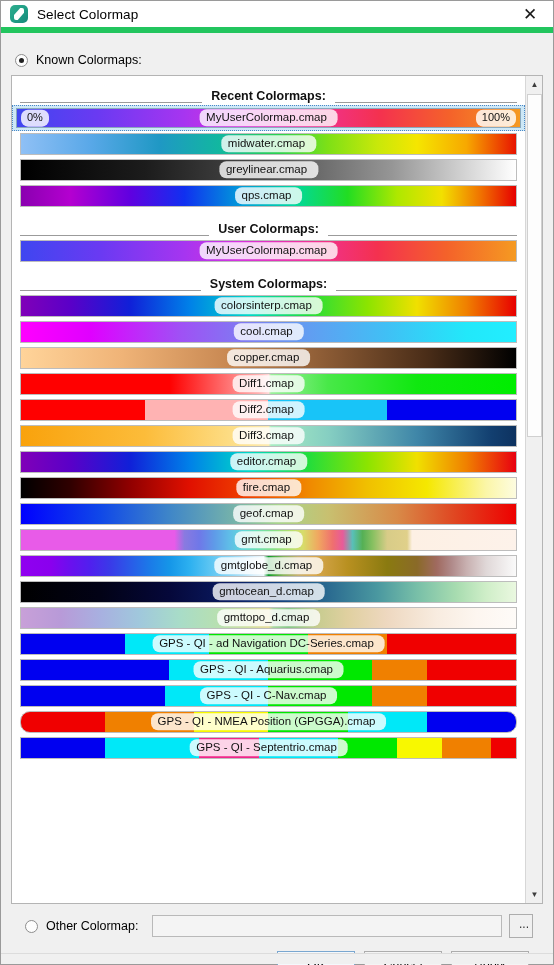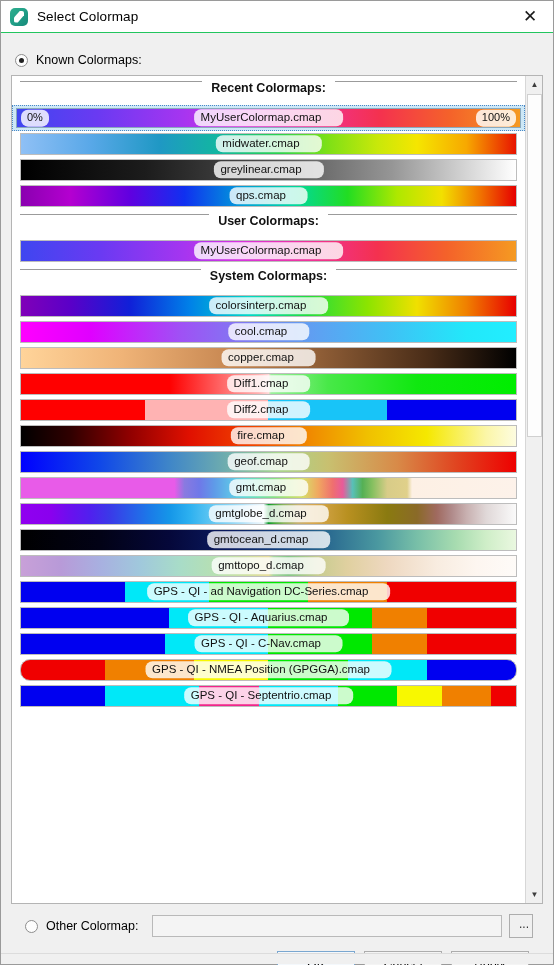--- a/index.html
+++ b/index.html
@@ -13,21 +13,21 @@
     position:absolute;inset:0;
     background:#f0f0f0;
     border:1px solid #9a9a9a;
     box-sizing:border-box;
     display:flex;flex-direction:column;
   }
   
   .titlebar{
     height:32px;flex:0 0 32px;background:#ffffff;
     display:flex;align-items:center;
-    border-bottom:1px solid #22c55e;
+    border-bottom:6px solid #22c55e;
     box-sizing:border-box;
   }
   .app-icon{
     width:18px;height:18px;margin-left:9px;margin-right:9px;
     border-radius:5px;
     background:linear-gradient(135deg,#2fae8e 0%,#1f9d86 55%,#18897a 100%);
     position:relative;flex:0 0 auto;
   }
   .app-icon::after{
     content:"";position:absolute;left:4px;top:3px;
@@ -80,21 +80,21 @@
     display:flex;align-items:center;justify-content:center;
     color:#3c3c3c;font-size:8px;line-height:1;
   }
   .scroll-arrow.bottom{position:absolute;bottom:0;left:0;}
   .scroll-thumb{
     position:absolute;left:1px;width:15px;top:18px;height:343px;
     background:#fdfdfd;border:1px solid #d0d0d0;box-sizing:border-box;
   }
   
   .section-hd{
-    display:flex;align-items:flex-start;
+    display:flex;align-items:flex-end;
     height:22px;margin:5px 8px 2px 8px;
     font-size:12.5px;font-weight:bold;color:#111;
   }
   .section-hd .rule{flex:1 1 auto;height:1px;background:#9b9b9b;}
   .section-hd .txt{padding:0 9px;white-space:nowrap;}
   
   .cm-row{
     position:relative;height:26px;
     display:flex;align-items:center;
     padding:0 8px;box-sizing:border-box;
@@ -107,21 +107,21 @@
   }
   .cm-bar{
     position:relative;flex:1 1 auto;height:22px;
     border:1px solid #bdbdbd;box-sizing:border-box;
   }
   .cm-row.selected .cm-bar{height:20px;border:1px solid #8aa9bd;}
   .cm-name{
     position:absolute;left:50%;top:50%;transform:translate(-50%,-50%);
     background:rgba(255,255,255,.80);
     border-radius:7px;
-    padding:1px 22px 2px 7px;
+    padding:1px 11px 2px 7px;
     font-size:11.5px;color:#111;white-space:nowrap;
     line-height:1.25;
   }
   .cm-pct{
     position:absolute;top:50%;transform:translateY(-50%);
     background:rgba(255,255,255,.82);
     border-radius:7px;padding:1px 6px 2px 6px;
     font-size:11px;color:#111;line-height:1.25;
   }
   .cm-pct.left{left:4px;}
@@ -239,20 +239,30 @@
             </div>
           </div>
           <div class="cm-row">
             <div class="cm-bar" style="background: linear-gradient(to right, rgb(255, 0, 0) 0%, rgb(255, 0, 0) 30%, rgb(255, 176, 176) 48%, rgb(255, 214, 214) 50%, rgb(156, 240, 156) 50.5%, rgb(72, 232, 72) 62%, rgb(16, 232, 16) 80%, rgb(0, 238, 0) 100%);">
               <span class="cm-name">Diff1.cmap</span>
             </div>
           </div>
           <div class="cm-row">
             <div class="cm-bar" style="background: linear-gradient(to right, rgb(255, 0, 0) 0%, rgb(255, 0, 0) 25%, rgb(255, 179, 179) 25%, rgb(255, 179, 179) 50%, rgb(24, 196, 248) 50%, rgb(24, 196, 248) 74%, rgb(0, 0, 240) 74%, rgb(0, 0, 240) 100%);">
               <span class="cm-name">Diff2.cmap</span>
+            </div>
+          </div>
+          <div class="cm-row">
+            <div class="cm-bar" style="background: linear-gradient(to right, rgb(249, 162, 12) 0%, rgb(252, 188, 58) 25%, rgb(253, 224, 140) 44%, rgb(253, 234, 176) 50%, rgb(168, 236, 194) 50.5%, rgb(134, 207, 194) 62%, rgb(63, 134, 168) 80%, rgb(18, 63, 112) 95%, rgb(13, 50, 96) 100%);">
+              <span class="cm-name">Diff3.cmap</span>
+            </div>
+          </div>
+          <div class="cm-row">
+            <div class="cm-bar" style="background: linear-gradient(to right, rgb(128, 0, 184) 0%, rgb(90, 0, 200) 10%, rgb(16, 32, 216) 22%, rgb(0, 128, 232) 34%, rgb(0, 216, 200) 46%, rgb(34, 221, 60) 58%, rgb(140, 228, 0) 70%, rgb(240, 224, 0) 80%, rgb(240, 128, 0) 90%, rgb(232, 0, 16) 100%);">
+              <span class="cm-name">editor.cmap</span>
             </div>
           </div>
           <div class="cm-row">
             <div class="cm-bar" style="background: linear-gradient(to right, rgb(0, 0, 0) 0%, rgb(48, 0, 0) 10%, rgb(144, 0, 0) 22%, rgb(224, 16, 0) 34%, rgb(240, 64, 0) 46%, rgb(240, 136, 0) 58%, rgb(240, 192, 0) 70%, rgb(245, 232, 0) 82%, rgb(251, 246, 168) 94%, rgb(253, 252, 224) 100%);">
               <span class="cm-name">fire.cmap</span>
             </div>
           </div>
           <div class="cm-row">
             <div class="cm-bar" style="background: linear-gradient(to right, rgb(0, 0, 255) 0%, rgb(16, 72, 232) 16%, rgb(63, 134, 200) 30%, rgb(122, 182, 168) 44%, rgb(168, 212, 140) 52%, rgb(200, 192, 112) 62%, rgb(216, 138, 72) 76%, rgb(224, 68, 32) 88%, rgb(238, 0, 0) 100%); text-align: right;">
               <span class="cm-name">geof.cmap</span>

